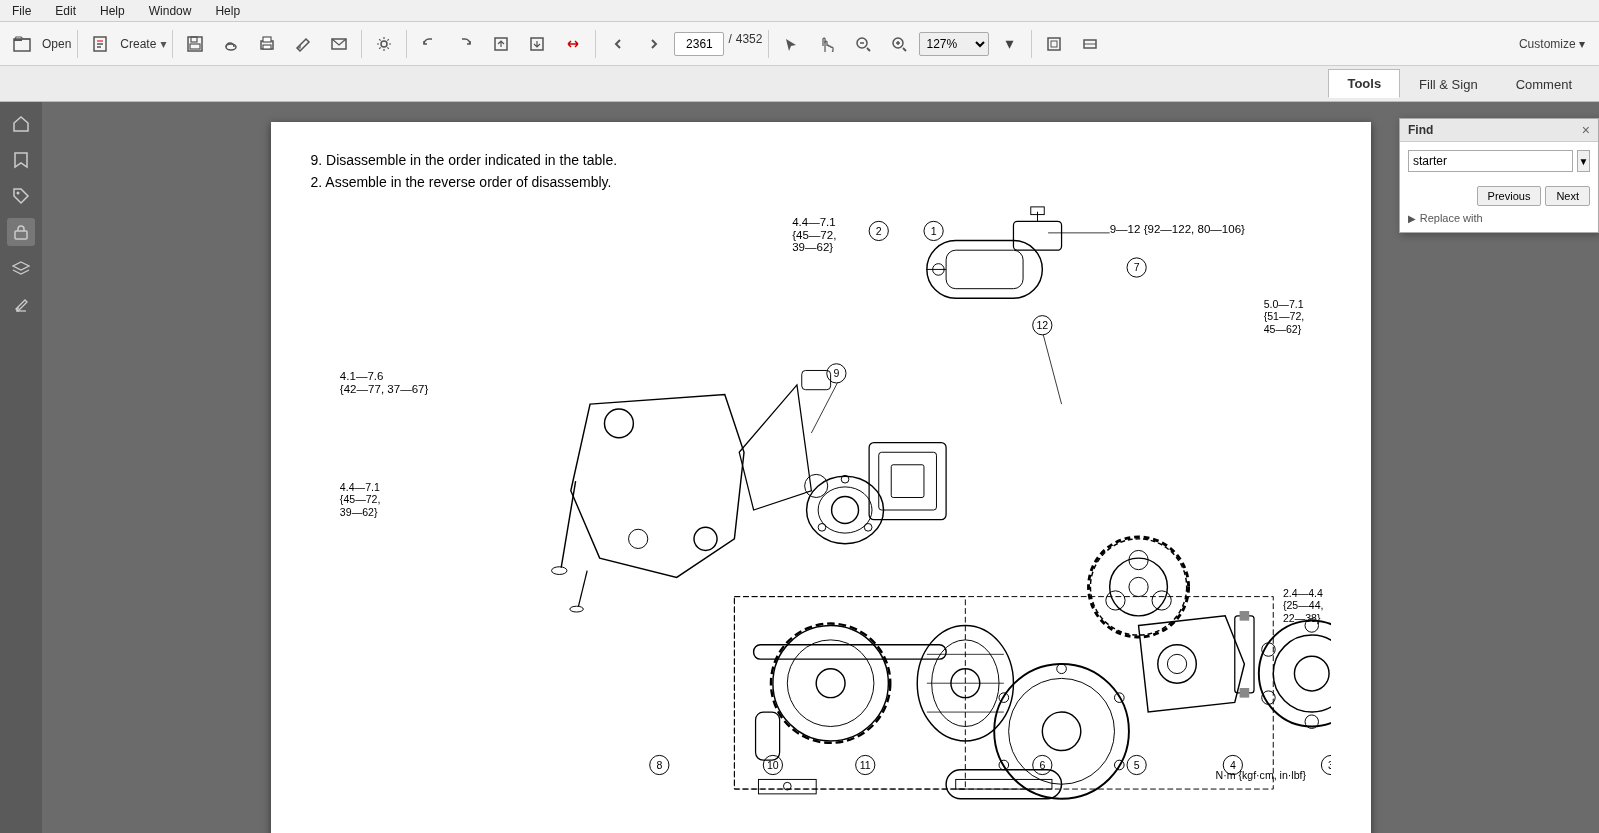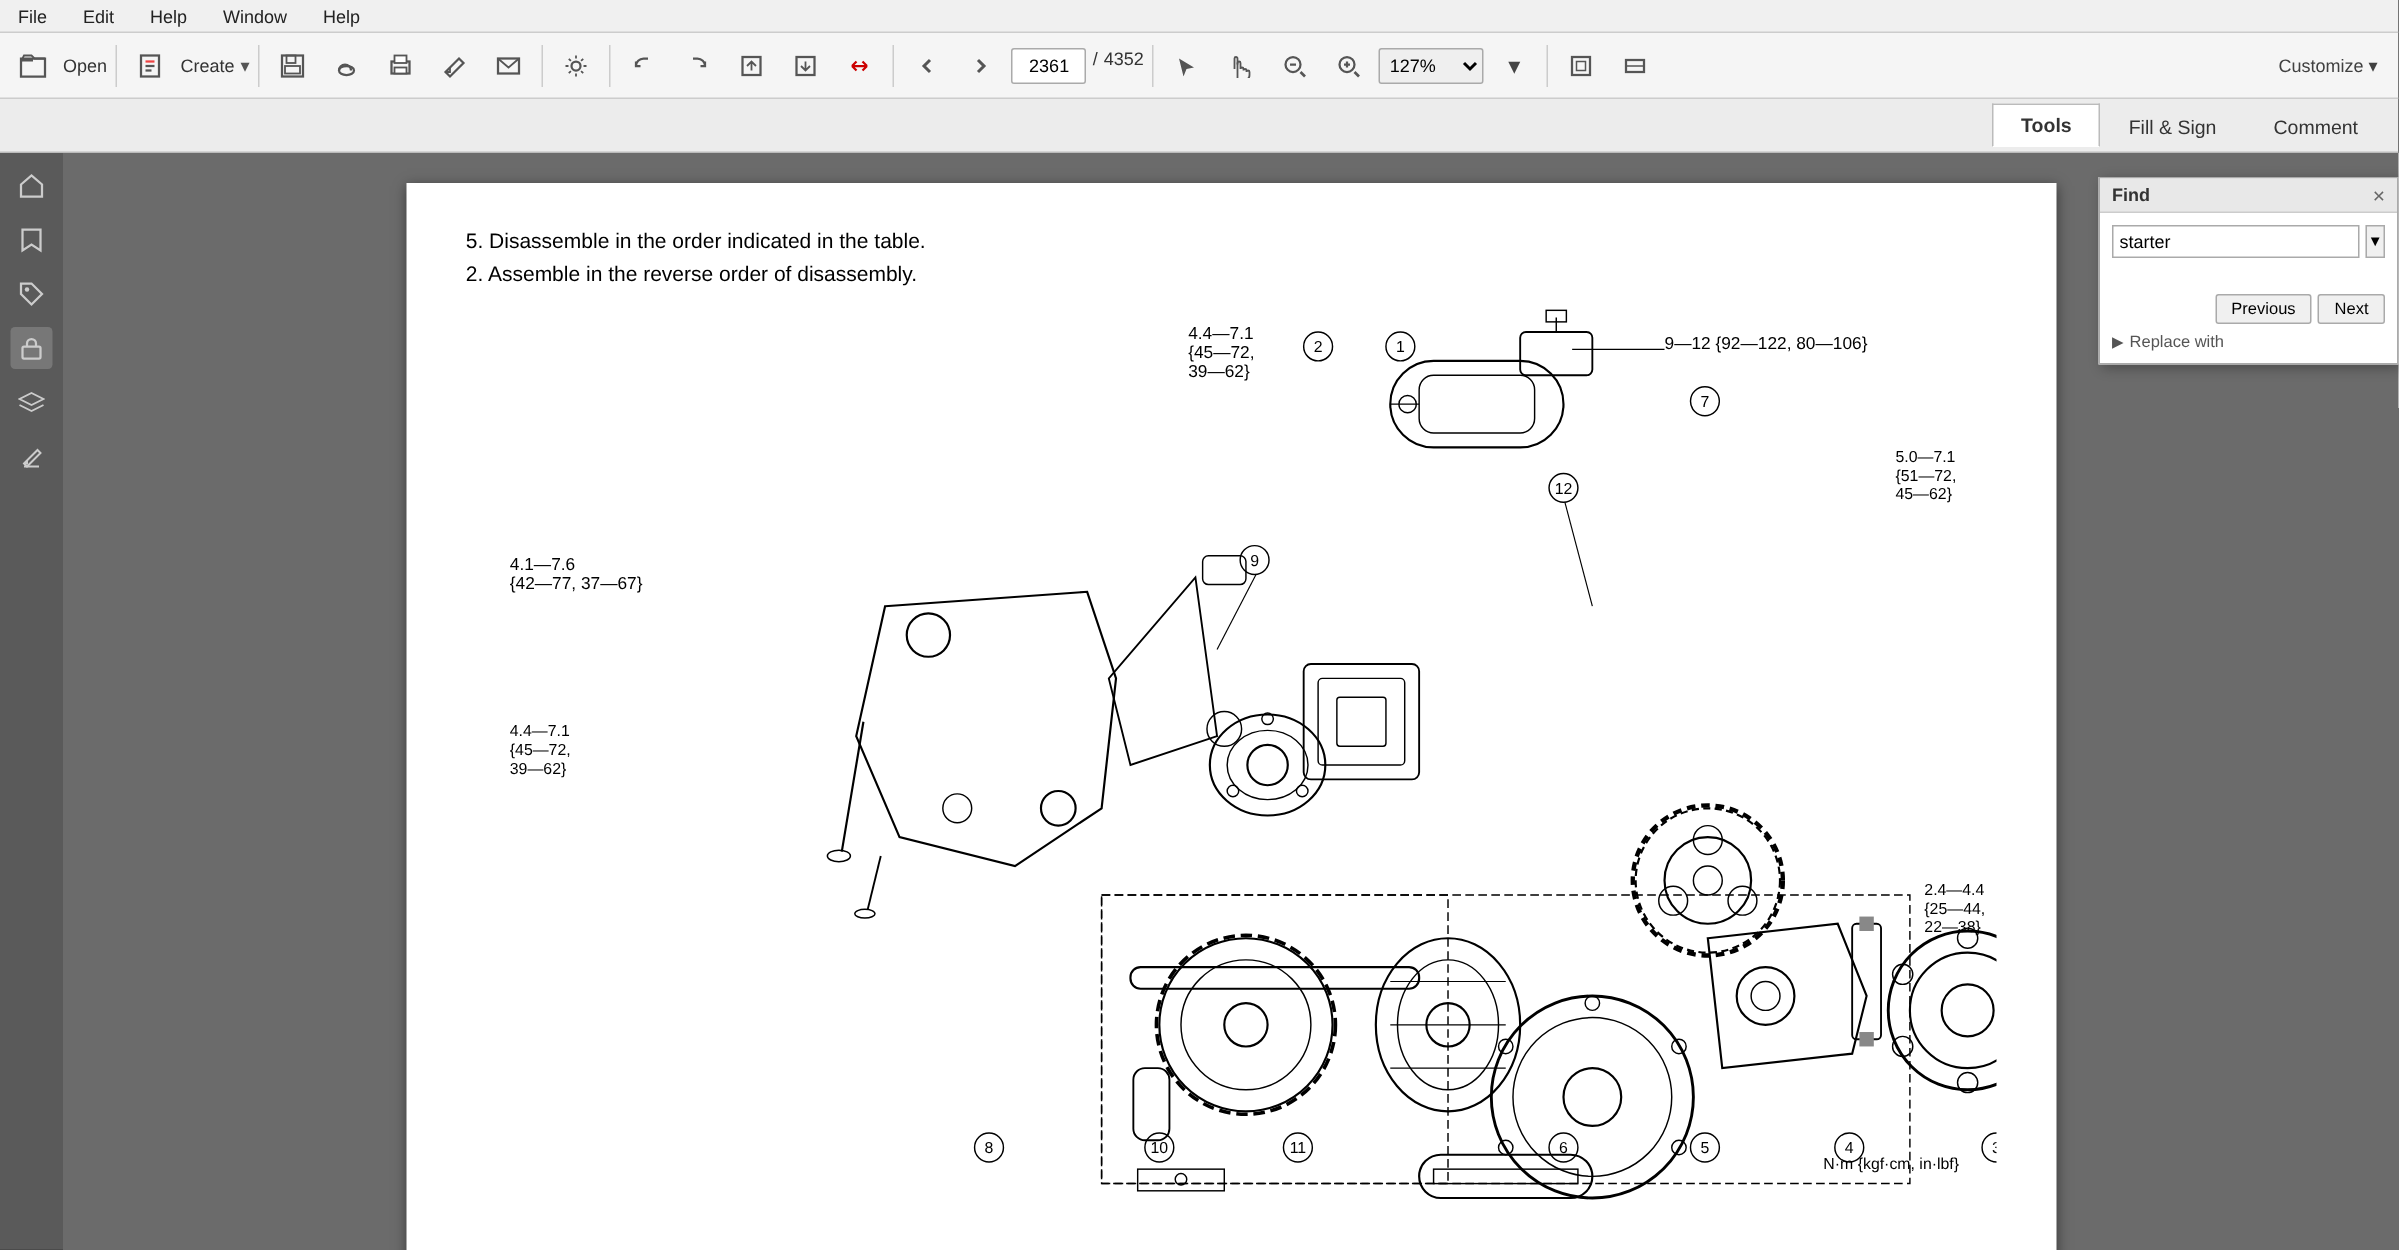--- a/index.html
+++ b/index.html
@@ -187,21 +187,21 @@
     .find-title { font-size: 12px; font-weight: bold; color: #333; }
     .find-close {
       cursor: pointer;
       color: #666;
       font-size: 14px;
       background: none;
       border: none;
       line-height: 1;
     }
     .find-body { padding: 8px; }
-    .find-input-row { display: flex; align-items: flex-start; gap: 4px; margin-bottom: 24px; }
+    .find-input-row { display: flex; align-items: flex-start; gap: 4px; margin-bottom: 14px; }
     .find-input {
       flex: 1;
       height: 22px;
       border: 1px solid #aaa;
       font-size: 12px;
       padding: 0 4px;
     }
     .find-dropdown-btn {
       width: 18px; height: 22px;
       border: 1px solid #aaa;
@@ -444,21 +444,21 @@
       <svg width="18" height="18" viewBox="0 0 18 18">
           <path d="M4 14L13 5l2 2-9 9z" fill="none" stroke="#ccc" stroke-width="1.3"></path>
           <path d="M4 14l2 0 0-2" fill="none" stroke="#ccc" stroke-width="1.3"></path>
           <line x1="4" y1="16" x2="14" y2="16" stroke="#ccc" stroke-width="1.3"></line>
         </svg>
     </div>
   </div>
 
   <div class="pdf-area">
     <div class="pdf-page">
-      <div class="instruction">5. Disassemble in the order indicated in the table.</div>
+      <div class="instruction">9. Disassemble in the order indicated in the table.</div>
       <div class="instruction">2. Assemble in the reverse order of disassembly.</div>
 
       <div class="diagram-area">
         <svg class="diagram-svg" viewBox="0 0 1060 620" xmlns="http://www.w3.org/2000/svg">
 
           <text x="500" y="15" font-size="12" font-family="Arial" fill="#000">4.4—7.1</text>
           <text x="500" y="28" font-size="12" font-family="Arial" fill="#000">{45—72,</text>
           <text x="500" y="41" font-size="12" font-family="Arial" fill="#000">39—62}</text>
 
           <circle cx="647" cy="20" r="10" fill="none" stroke="#000" stroke-width="1"></circle>

